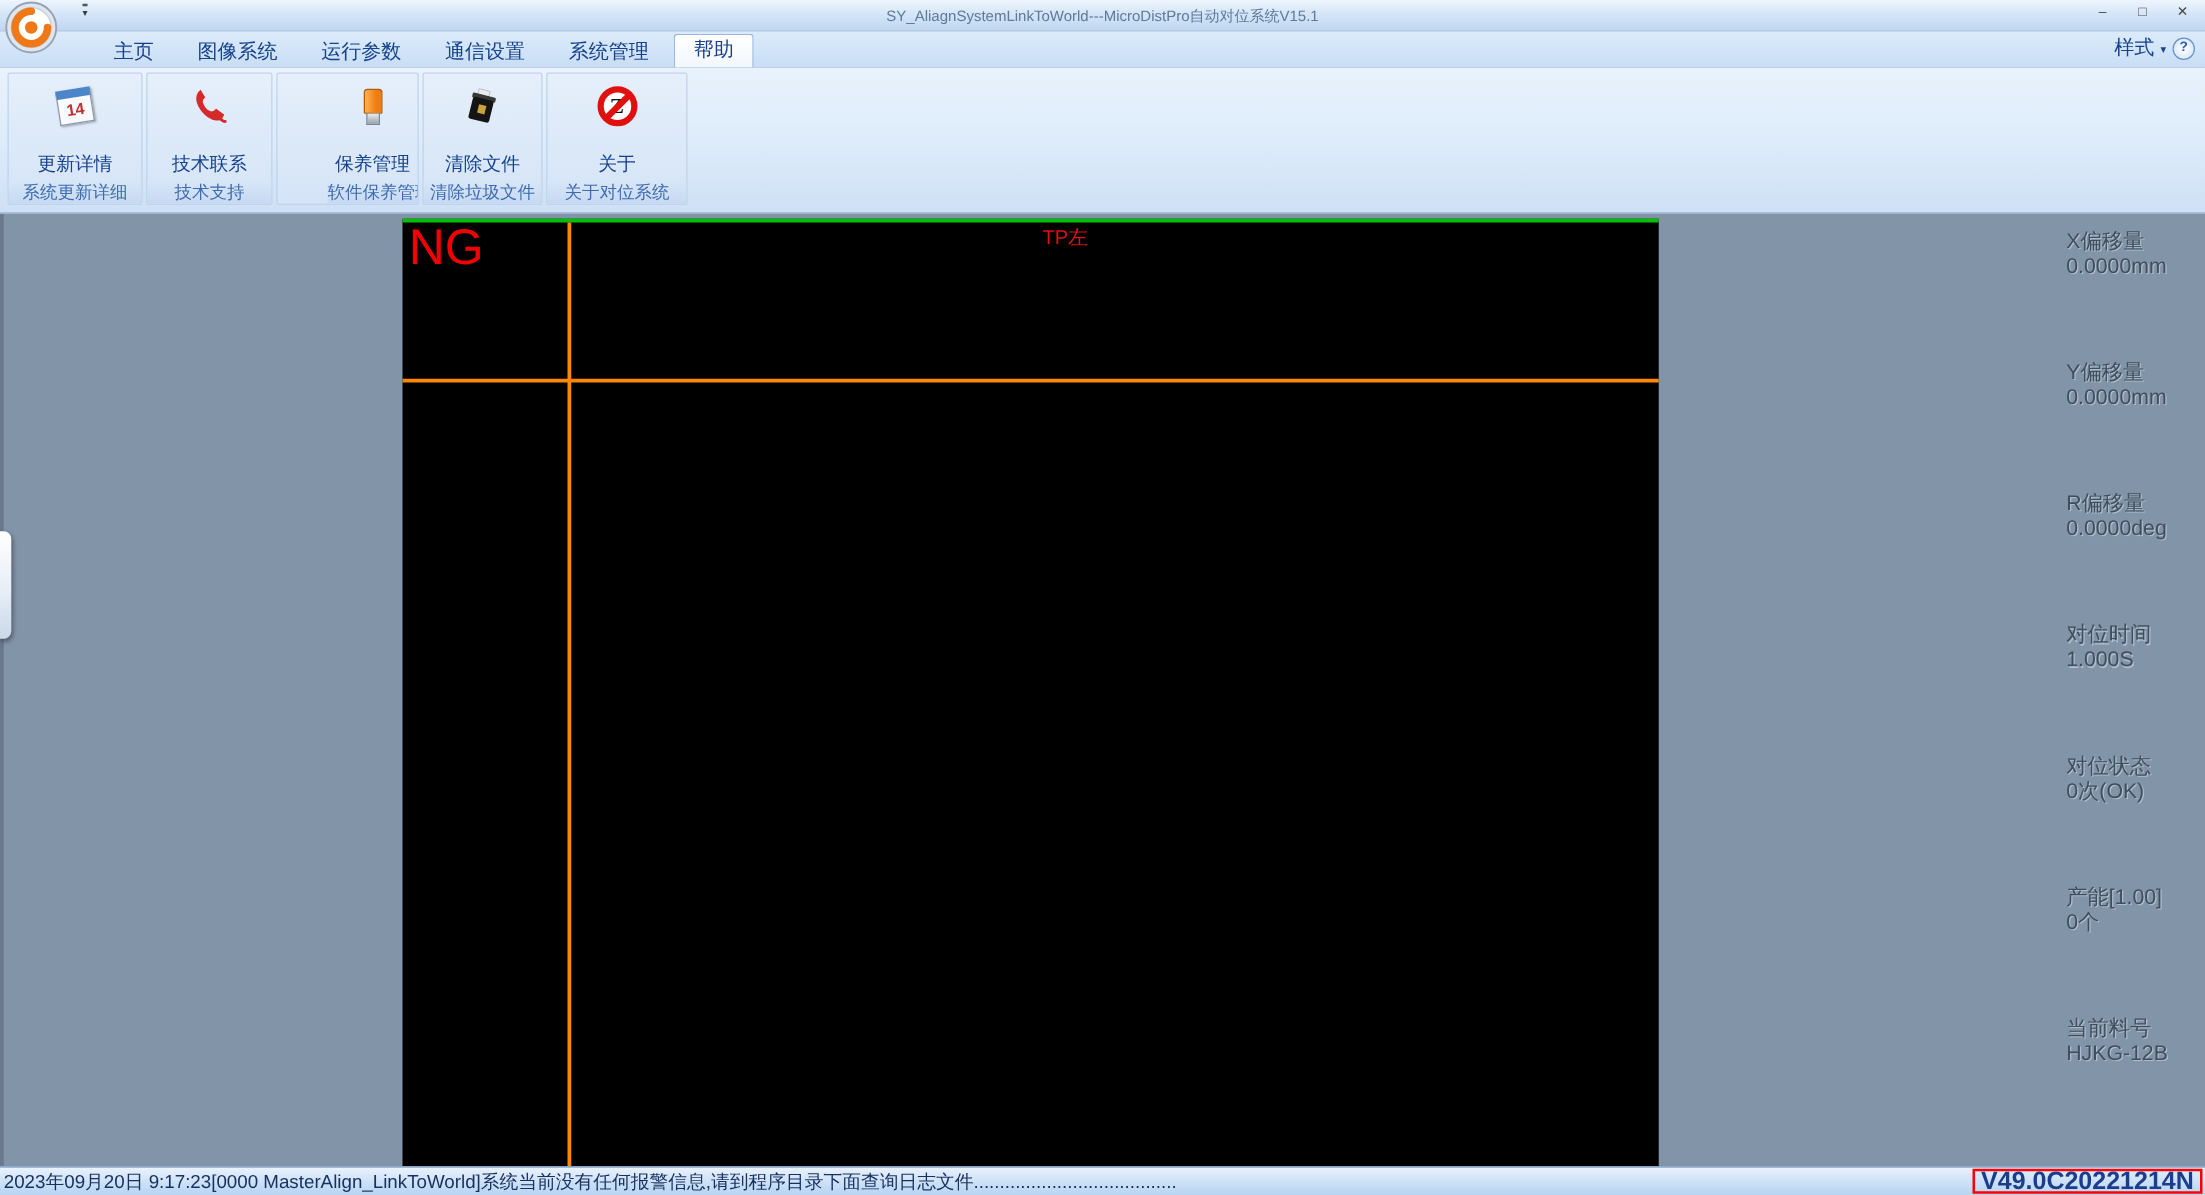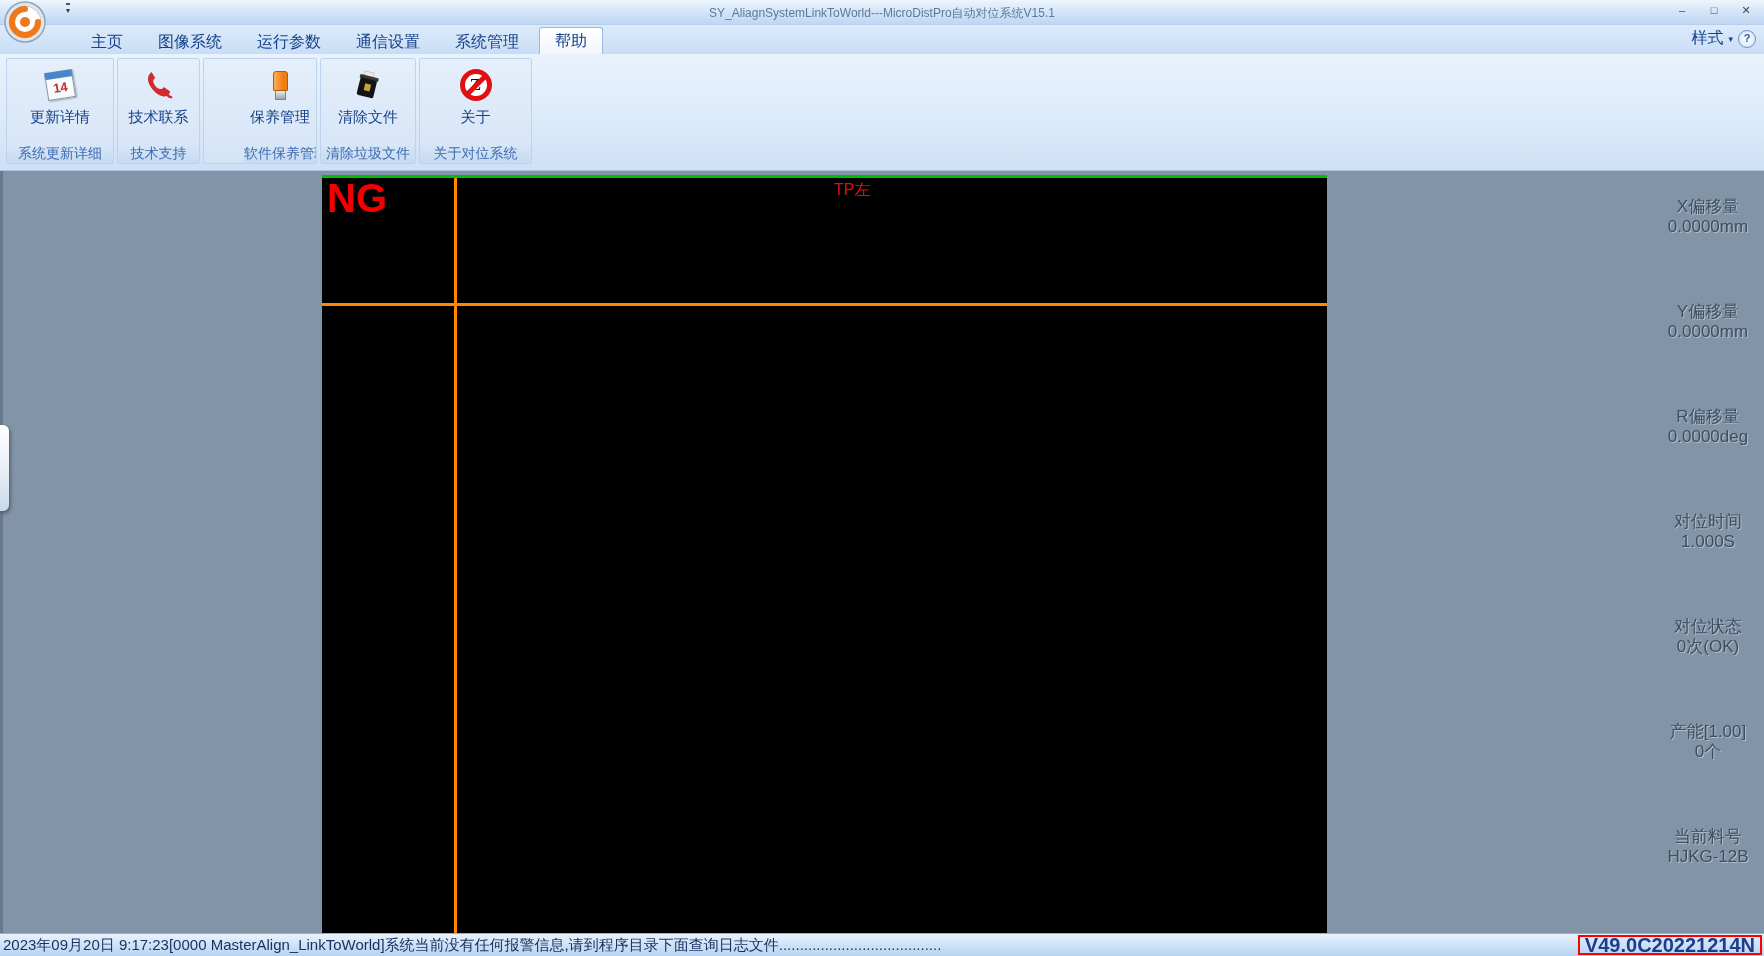--- a/index.html
+++ b/index.html
@@ -29,27 +29,27 @@
              border:1px solid #6a93c8;color:#2a5da8;font-size:11px;font-weight:bold;
              text-align:center;line-height:15px;}
 
   
   .ribbon{height:118px;background:linear-gradient(#e9f2fc,#dcebfa 55%,#cfe0f5);
           padding:4px 0 0 6px;display:flex;gap:3px;box-sizing:border-box;
           border-bottom:2px solid #a9c3e2;}
   .rgroup{height:106px;border:1px solid #bdd2ec;border-radius:2px;box-sizing:border-box;
           background:linear-gradient(#e6effb,#d4e4f7);display:flex;flex-direction:column;}
   .rgroup:nth-child(1){width:108px;}
-  .rgroup:nth-child(2){width:83px;}
+  .rgroup:nth-child(2){width:101px;}
   .rgroup:nth-child(3){width:114px;padding-left:40px;}
   .rgroup:nth-child(4){width:96px;}
   .rgroup:nth-child(5){width:113px;}
   .rbtn{flex:1;display:flex;flex-direction:column;align-items:center;padding-top:6px;cursor:pointer;}
   .icon-box{height:40px;display:flex;align-items:center;justify-content:center;}
-  .rbtn-label{font-size:15px;color:#15428b;margin-top:3px;white-space:nowrap;}
+  .rbtn-label{font-size:15px;color:#15428b;margin-top:17px;white-space:nowrap;}
   .rgroup-label{height:20px;line-height:20px;text-align:center;font-size:14px;color:#3e6cb0;
                 background:linear-gradient(#d9e7f8,#c7daf2);white-space:nowrap;overflow:hidden;}
 
   
   .cal-icon{width:26px;height:20px;background:#f8fafc;border:1px solid #8a97a8;
             border-top:7px solid #4a86c8;transform:rotate(-9deg);
             box-shadow:1px 1px 2px rgba(0,0,0,.35);font-size:13px;font-weight:bold;
             color:#c03030;text-align:center;line-height:19px;}
   .usb-icon{display:flex;flex-direction:column;align-items:center;}
   .usb-body{width:15px;height:20px;background:linear-gradient(90deg,#ffb055,#ee7d12 70%);
@@ -66,27 +66,27 @@
                transform:rotate(45deg);}
 
   
   .workspace{position:absolute;top:171px;left:0;right:0;bottom:23px;background:#8294a8;
              box-shadow:inset 3px 0 0 rgba(60,70,85,.35);}
   .left-handle{position:absolute;left:0;top:254px;width:9px;height:86px;cursor:pointer;
                background:linear-gradient(180deg,#ffffff,#e7eef6 55%,#c9d8ea);
                border-radius:0 6px 6px 0;box-shadow:1px 2px 4px rgba(0,0,0,.45);}
   .camera{position:absolute;left:322px;top:4px;width:1005px;bottom:0;background:#000;
           border-top:3px solid #00c000;box-sizing:border-box;}
-  .ng-text{position:absolute;left:5px;top:-2px;font-size:40px;font-weight:bold;color:#f50000;}
+  .ng-text{position:absolute;left:5px;top:-2px;font-size:40px;font-weight:normal;color:#f50000;}
   .tp-text{position:absolute;left:512px;top:2px;font-size:16px;color:#e01010;}
   .cross-v{position:absolute;left:132px;top:0;width:3px;height:100%;background:#ff8800;}
   .cross-h{position:absolute;left:0;top:125px;width:100%;height:3px;background:#ff8800;}
 
   
-  .readouts{position:absolute;left:1653px;top:26px;width:110px;text-align:center;}
+  .readouts{position:absolute;left:1653px;top:12px;width:110px;}
   .readout{height:105px;font-size:17px;color:#3f4e5c;line-height:20px;
            text-shadow:1px 1px 0 rgba(228,238,248,.45);}
 
   
   .statusbar{position:absolute;left:0;right:0;bottom:0;height:23px;box-sizing:border-box;
              background:linear-gradient(#e9f2fc,#cfe2f7 50%,#b6d4f2);
              border-top:1px solid #8fb0d8;display:flex;align-items:center;
              font-size:15px;color:#16305f;padding-left:3px;}
   .status-msg{white-space:nowrap;overflow:hidden;}
   .version-box{position:absolute;right:2px;top:1px;bottom:1px;border:2px solid #ff0000;

